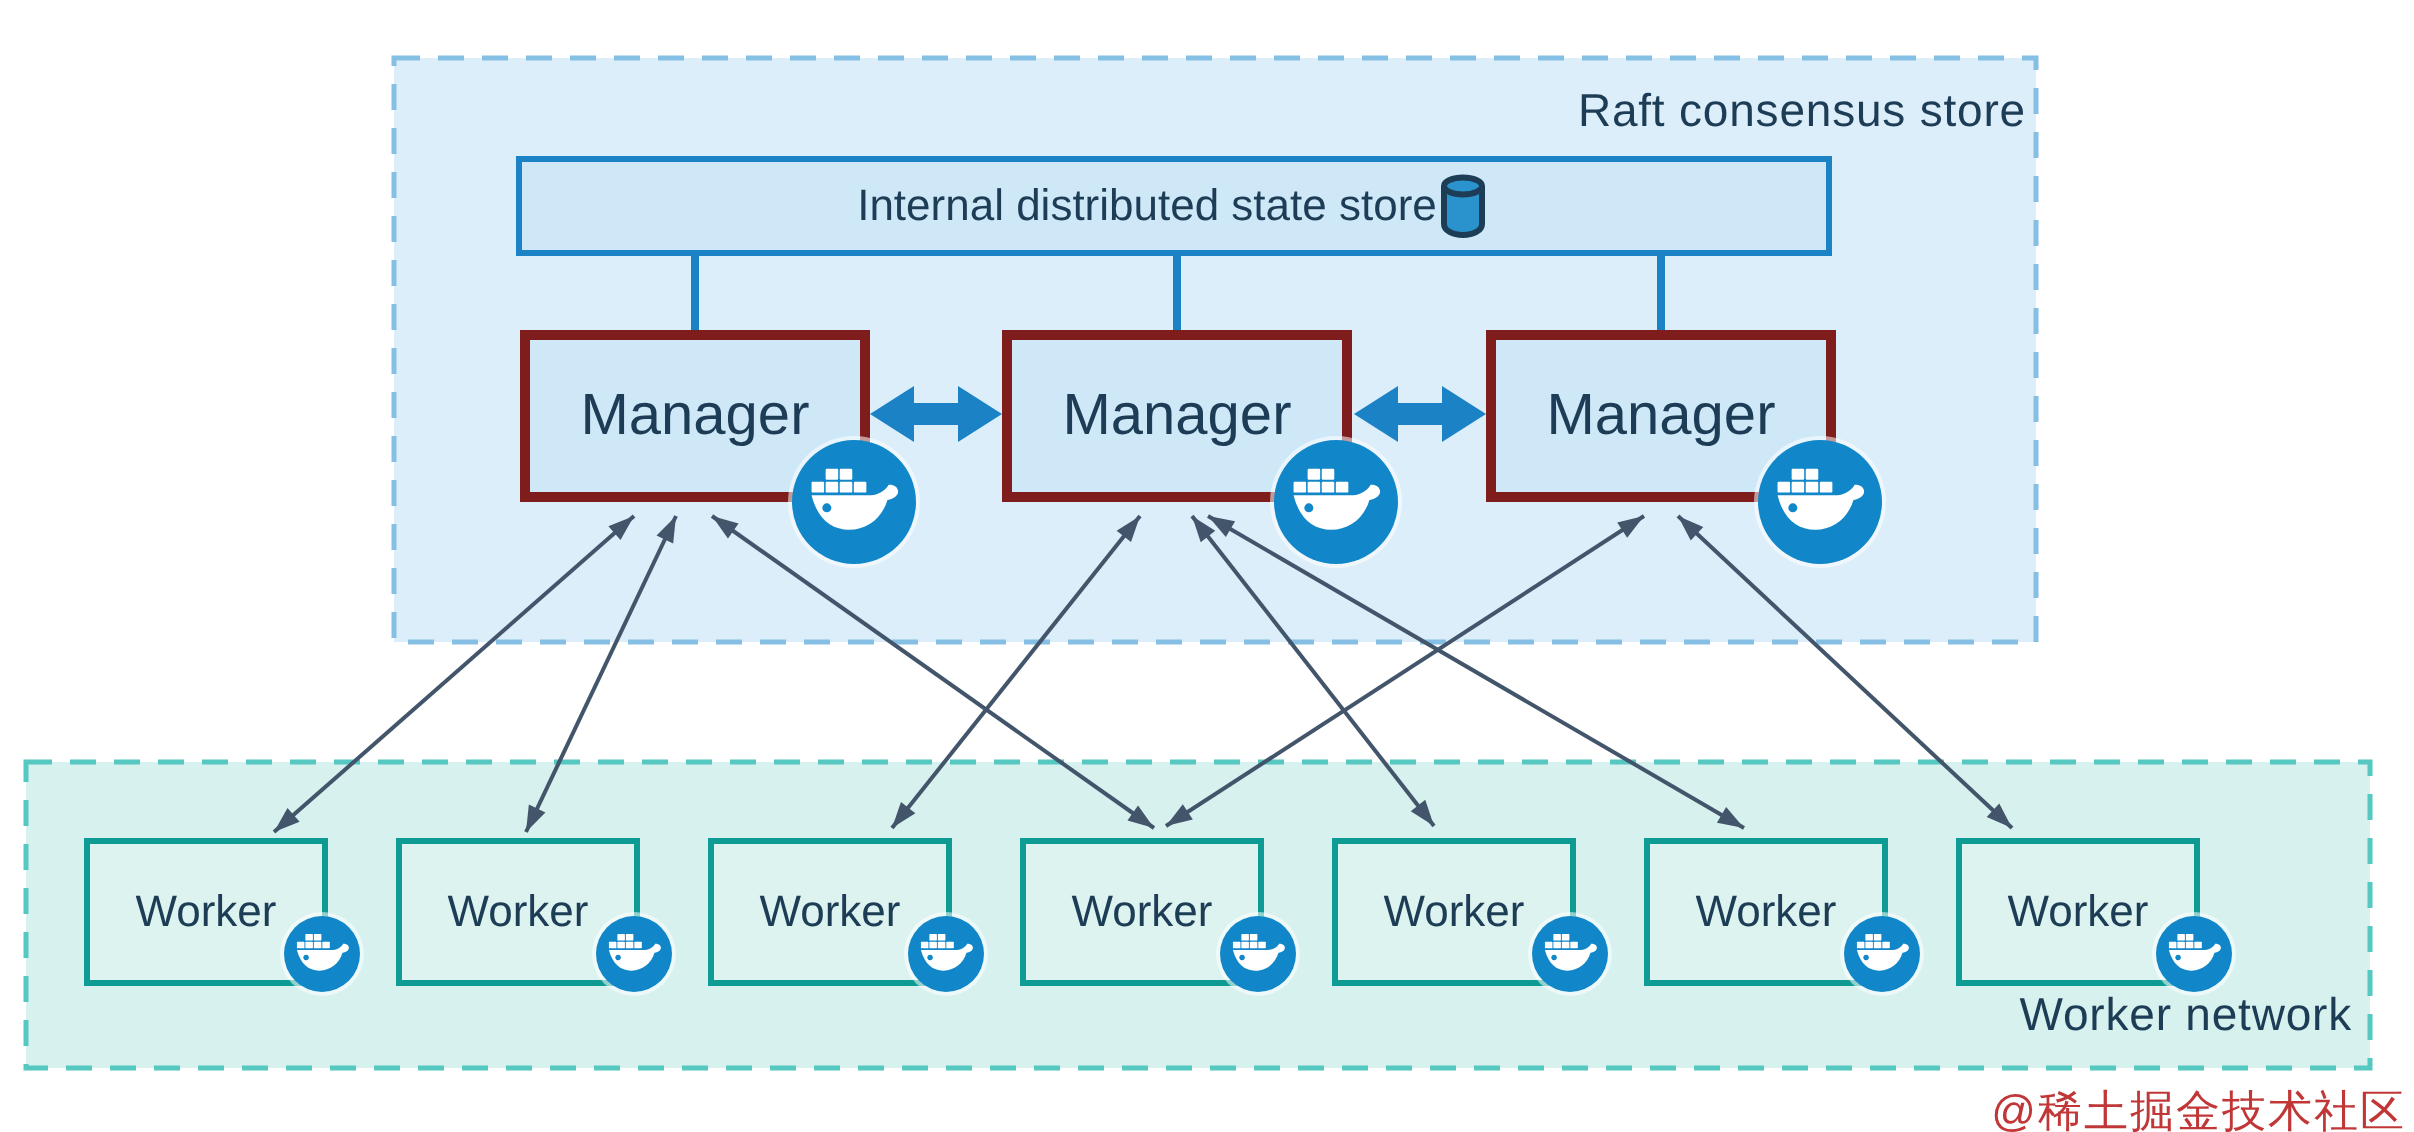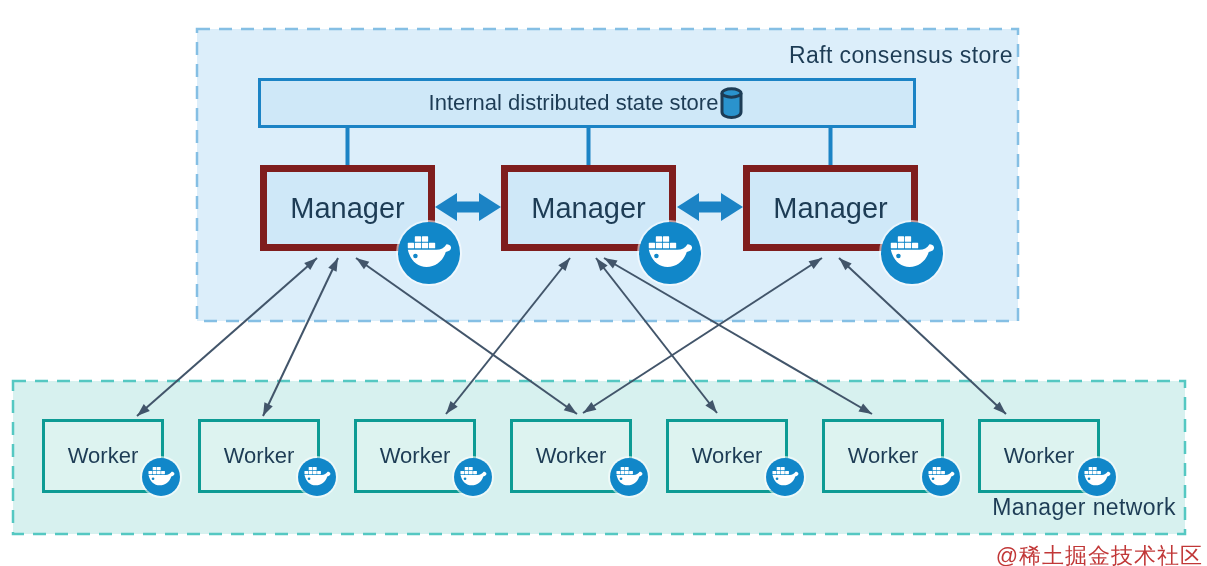--- a/index.html
+++ b/index.html
@@ -21,21 +21,21 @@
     display:flex;align-items:center;justify-content:center;
     color:#1d3c55;
   }
   .store{
     left:258px;top:78px;width:658px;height:50px;
     background:#cfe8f8;border:3px solid #1b83c5;
     font-size:22px;text-align:right;
   }
   .manager{
     top:165px;width:175px;height:86px;
-    background:#cfe8f8;border:7px solid #7f1d1d;
+    background:#cfe8f8;border:5px solid #7f1d1d;
     font-size:29px;
   }
   .worker{
     top:419px;width:122px;height:74px;
     background:#ddf3f0;border:3px solid #0d9b94;
     font-size:22px;
   }
   .badge{
     position:absolute;border-radius:50%;background:#1187c9;
     display:flex;align-items:center;justify-content:center;
@@ -158,21 +158,21 @@
             <rect x="8" y="6.6" width="6.4" height="5.6" rx=".6"></rect>
           <rect x="15.2" y="6.6" width="6.4" height="5.6" rx=".6"></rect>
             <rect x="22.4" y="6.6" width="6.4" height="5.6" rx=".6"></rect>
           <path d="M0.8 13.6 L30 13.6 C34.5 13.6 38.2 11.7 40.2 8.2 C41.5 8 44.6 8.6 45 11.2 C45.3 13.4 43.3 15.3 39.6 16 C36.8 25.4 29 31.2 20 31.2 C10.6 31.2 3.6 25 0.8 13.6 Z"></path>
         </g>
         <circle cx="8.6" cy="20" r="2.3" fill="#1187c9"></circle>
       </svg>
     </span>
   </div>
 
-  <div class="grp-label gossip-label">Manager network</div>
+  <div class="grp-label gossip-label">Worker network</div>
 
   <div class="node worker" style="left:42px">
     <span>Worker</span>
     <span class="badge w">
       <svg width="27" height="20" viewBox="0 0 46 34">
         <g fill="#ffffff">
           <rect x="8" y="0" width="6.4" height="5.6" rx=".6"></rect>
             <rect x="15.2" y="0" width="6.4" height="5.6" rx=".6"></rect>
           <rect x="0.8" y="6.6" width="6.4" height="5.6" rx=".6"></rect>
             <rect x="8" y="6.6" width="6.4" height="5.6" rx=".6"></rect>

